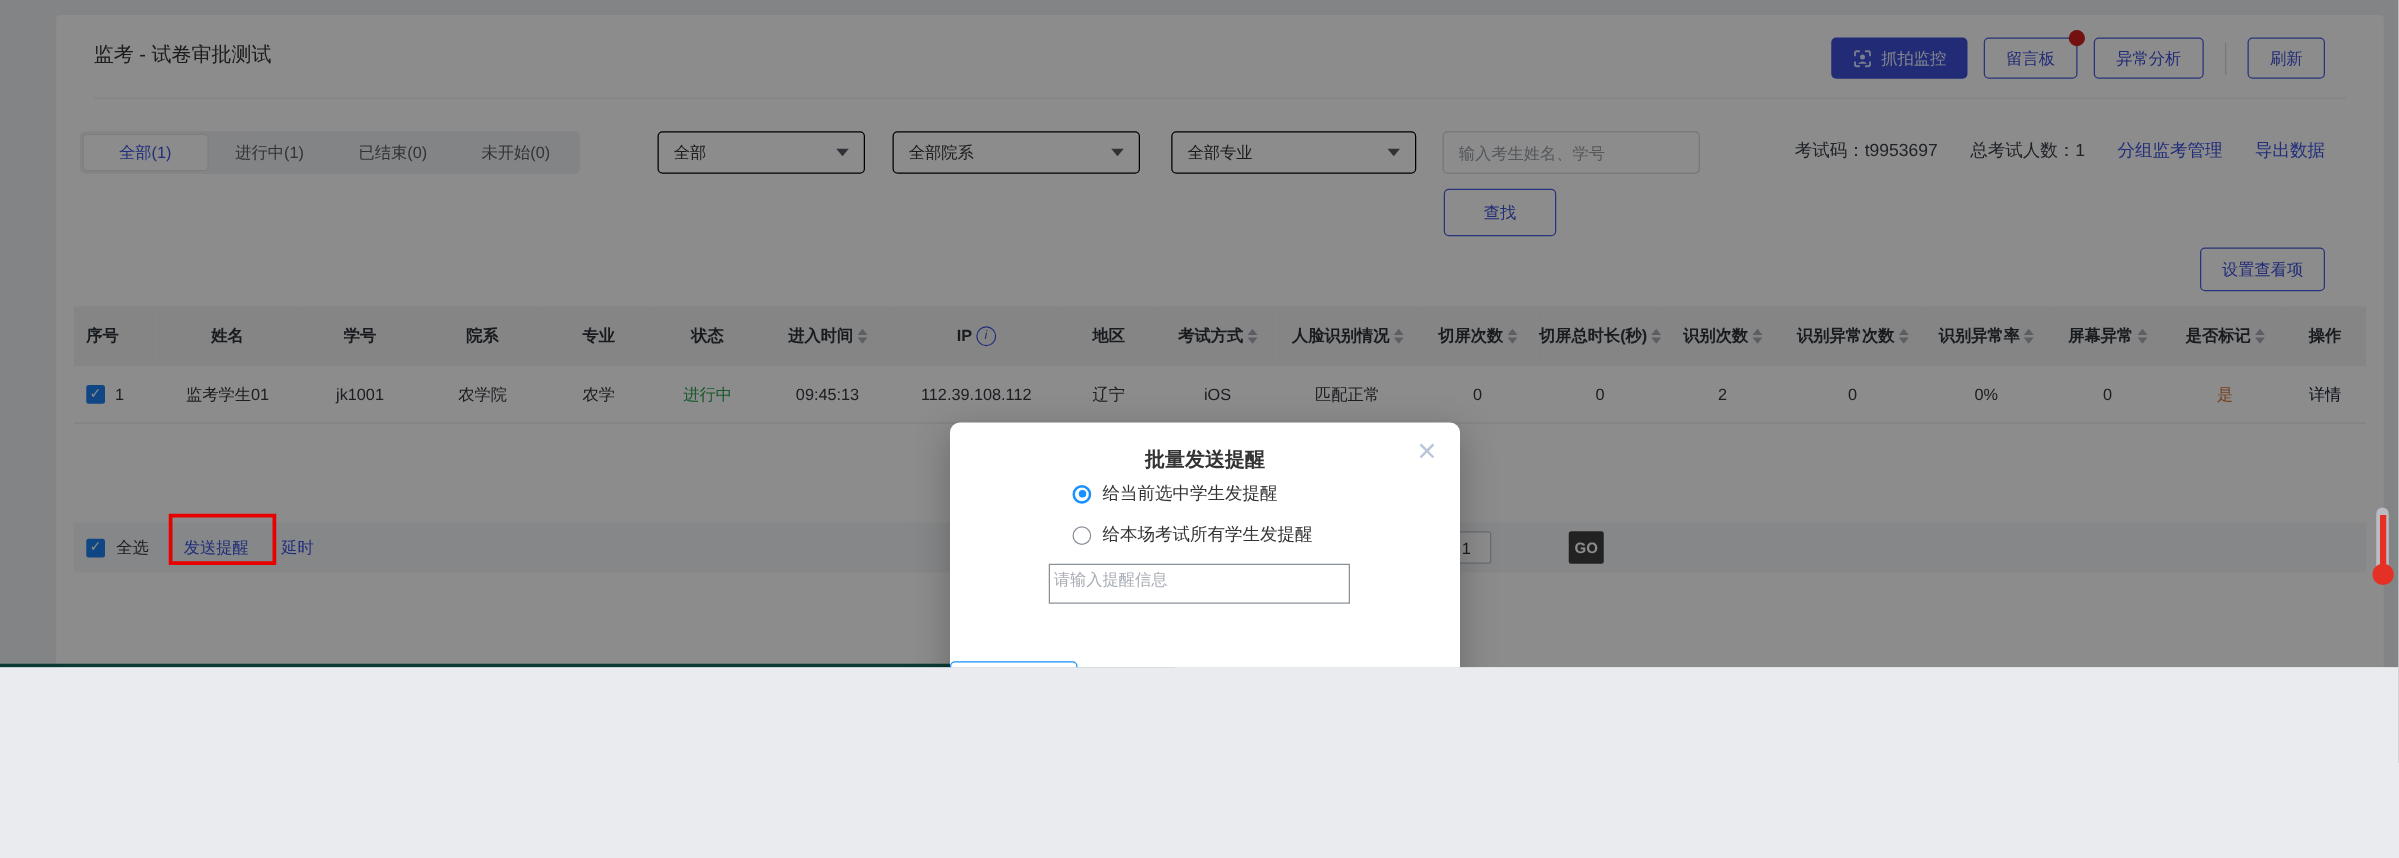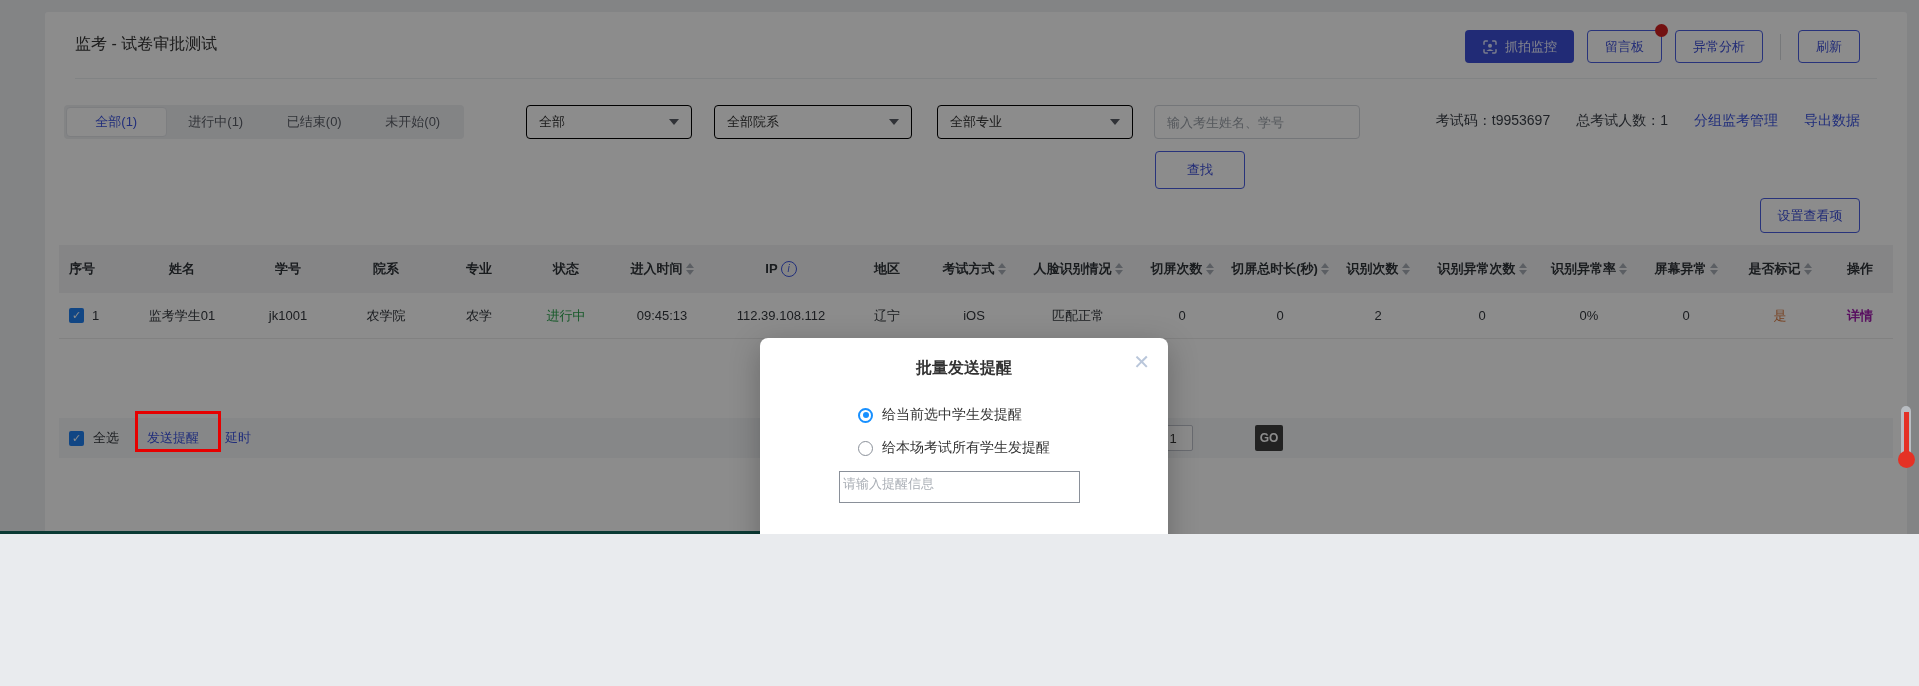--- a/index.html
+++ b/index.html
@@ -54,40 +54,40 @@
   .sort .up{border-bottom:5px solid #a7acb4;}
   .sort .down{border-top:5px solid #a7acb4;}
   .info-i{display:inline-flex;align-items:center;justify-content:center;width:14px;height:14px;border-radius:50%;
       border:1px solid #3d55e0;color:#3d55e0;font-size:10px;font-style:italic;font-weight:400;}
   .cb{width:15px;height:15px;background:#2080f0;border-radius:2px;display:inline-flex;align-items:center;
       justify-content:center;flex:none;cursor:pointer;}
   .cb .tick{color:#fff;font-size:11px;line-height:1;}
   .cell-flex{display:flex;align-items:center;gap:8px;}
   .status-green{color:#2ea44f;}
   .mark-orange{color:#d9763b;}
-  .cell-link{color:#a21caf;cursor:pointer;font-weight:bold;}
+  .cell-link{color:#0f172a;cursor:pointer;}
 
   
   .bottom-bar{position:absolute;left:14px;right:14px;top:406px;height:40px;background:#f5f6f8;
       display:flex;align-items:center;padding-left:10px;box-sizing:border-box;font-size:13px;}
   .bar-label{margin-left:9px;color:#33373d;}
   .bar-link{margin-left:28px;color:#3d55e0;cursor:pointer;}
   .page-input{position:absolute;left:1094px;top:7px;width:40px;height:26px;border:1px solid #c0c4cc;
       border-radius:2px;text-align:center;font-size:13px;color:#333;box-sizing:border-box;background:#fff;padding:0;}
   .go-btn{position:absolute;left:1196px;top:7px;width:28px;height:26px;background:#3f3f3f;color:#fff;
       font-size:12px;font-weight:700;display:flex;align-items:center;justify-content:center;border-radius:2px;cursor:pointer;}
 
   
   .overlay{position:absolute;inset:0;background:rgba(0,0,0,0.45);z-index:10;}
   .modal{position:absolute;left:760px;top:338px;width:408px;height:263px;background:#fff;border-radius:8px;
       box-shadow:0 8px 30px rgba(0,0,0,0.25);z-index:20;box-sizing:border-box;}
   .modal-title{text-align:center;padding-top:20px;font-size:16px;font-weight:700;color:#333;}
   .modal-close{position:absolute;right:18px;top:14px;font-size:20px;font-weight:700;color:#b9c6da;cursor:pointer;line-height:1;}
   .radio-row{display:flex;align-items:center;margin:0 0 0 98px;gap:9px;font-size:14px;color:#333;cursor:pointer;}
-  .radio-row.first{margin-top:27px;}
+  .radio-row.first{margin-top:7px;}
   .radio-row.second{margin-top:15px;text-align:center;}
   .radio{width:15px;height:15px;border-radius:50%;box-sizing:border-box;flex:none;position:relative;background:#fff;}
   .radio.on{border:2px solid #1890ff;}
   .radio.on::after{content:"";position:absolute;left:2.5px;top:2.5px;width:6px;height:6px;border-radius:50%;background:#1890ff;}
   .radio.off{border:1px solid #8a9099;}
   .modal-textarea{display:block;margin:14px 0 0 79px;width:241px;height:32px;border:1px solid #8a9099;
       font-size:13px;color:#333;padding:3px 3px;box-sizing:border-box;resize:none;border-radius:0;
       font-family:"Liberation Sans","DejaVu Sans",sans-serif;}
   .modal-textarea::placeholder{color:#a9aeb5;}
   .modal-actions{display:flex;justify-content:center;gap:12px;margin-top:46px;flex-direction:column;}

